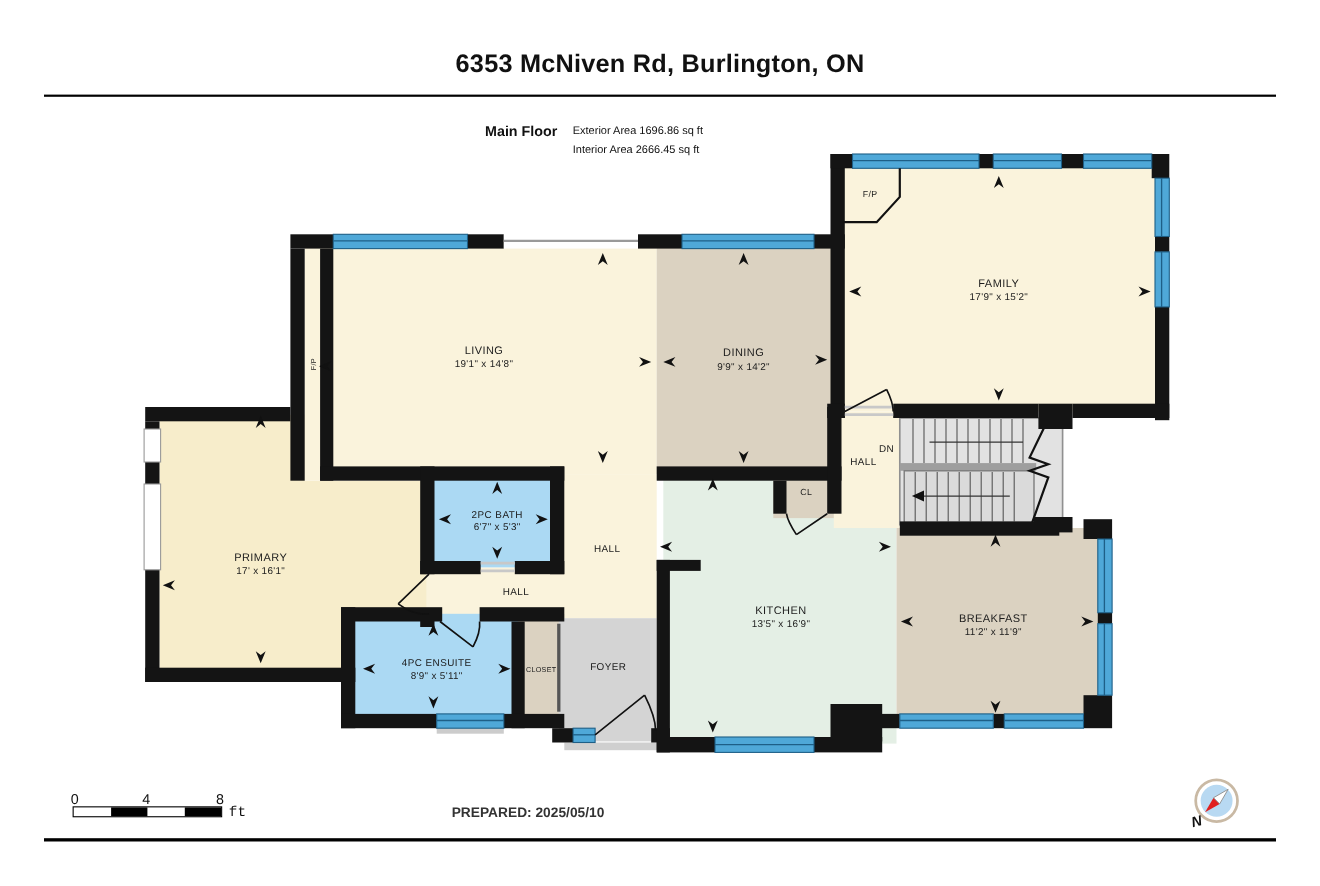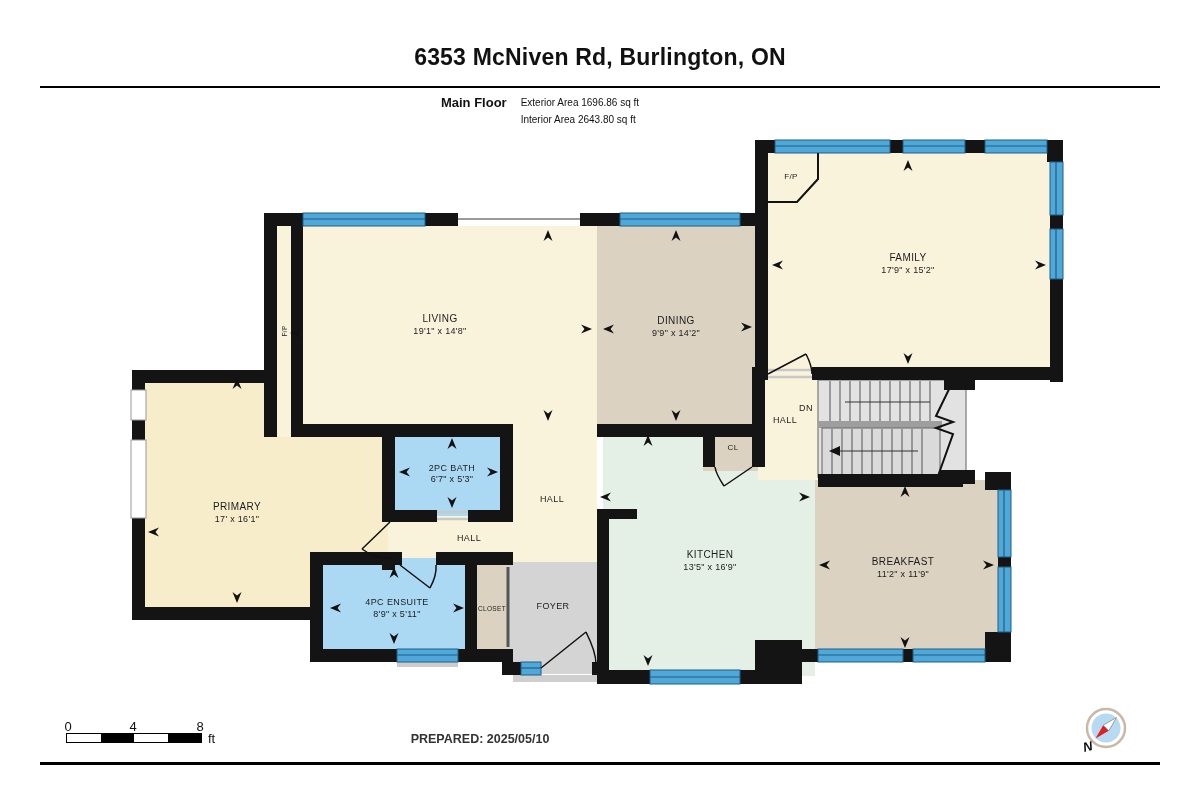--- a/index.html
+++ b/index.html
@@ -1,54 +1,54 @@
 <!DOCTYPE html>
 <html><head>
 <meta charset="utf-8">
 <style>
   html,body{margin:0;padding:0;background:#ffffff;}
   body{font-family:"Liberation Sans", sans-serif; color:#111;}
   .page{position:relative;width:1200px;height:805px;background:#fff;overflow:hidden;margin-top:22px;}
   .title{position:absolute;top:22px;left:0;width:1200px;text-align:center;font-size:23px;font-weight:bold;letter-spacing:.2px;}
   .rule-top{position:absolute;top:64px;left:40px;width:1120px;height:2px;background:#000;}
-  .subtitle{position:absolute;top:72px;left:0;width:1024px;display:flex;justify-content:center;}
+  .subtitle{position:absolute;top:89px;left:0;width:1024px;display:flex;justify-content:center;}
   .subtitle-inner{display:flex;gap:14px;transform:translateX(28px);}
   .floor-label{font-weight:bold;font-size:13px;padding-top:1px;}
   .area-lines{font-size:10px;line-height:17px;}
   svg text{font-family:"Liberation Sans", sans-serif;fill:#1c1c1c;}
   .room-name{font-size:10px;letter-spacing:.4px;text-anchor:middle;}
   .room-dims{font-size:9px;letter-spacing:.3px;text-anchor:middle;}
   .room-small{font-size:9px;letter-spacing:.4px;text-anchor:middle;}
   .room-tiny{font-size:6.5px;letter-spacing:.3px;text-anchor:middle;}
   .room-cl{font-size:8px;letter-spacing:.3px;text-anchor:middle;}
   .scalebar{position:absolute;top:697px;left:66px;width:180px;}
   .scale-nums{position:relative;width:134px;height:14px;font-size:13px;}
   .scale-nums span{position:absolute;transform:translateX(-50%);}
   .bar{position:relative;width:134px;height:8px;border:1px solid #000;background:#fff;}
   .bar .seg{position:absolute;top:0;height:8px;width:33.5px;background:#000;}
-  .ft-label{position:absolute;left:142px;top:12px;font-size:13px;}
+  .ft-label{position:absolute;left:142px;top:12px;font-size:13px;font-family:Liberation Mono, monospace;}
   .prepared{position:absolute;top:710px;left:0;width:960px;text-align:center;font-size:12.5px;font-weight:bold;color:#333;}
   .compass{position:absolute;top:684px;left:1076px;width:60px;height:52px;}
   .compass-n{position:absolute;top:717px;left:1083px;font-size:13px;font-style:italic;font-weight:bold;transform:rotate(-14deg);}
   .rule-bottom{position:absolute;top:740px;left:40px;width:1120px;height:3px;background:#000;}
   .disclaimer{position:absolute;top:749px;left:45px;width:1120px;font-size:11.5px;color:#111;}
 </style>
 </head>
 <body>
 
 <div class="page">
 
   <div class="title">6353 McNiven Rd, Burlington, ON</div>
   <div class="rule-top"></div>
   <div class="subtitle">
     <div class="subtitle-inner">
       <div class="floor-label">Main Floor</div>
       <div class="area-lines">
         <div>Exterior Area 1696.86 sq ft</div>
-        <div>Interior Area 2643.80 sq ft</div>
+        <div>Interior Area 2666.45 sq ft</div>
       </div>
     </div>
   </div>
 
   <svg style="position:absolute;top:0;left:0" width="1200" height="805" viewBox="0 0 1200 805">
     <defs>
       <path id="arr" d="M0,-6 L4.5,5 L0,1.5 L-4.5,5 Z"></path>
     </defs>
 
     <g>

